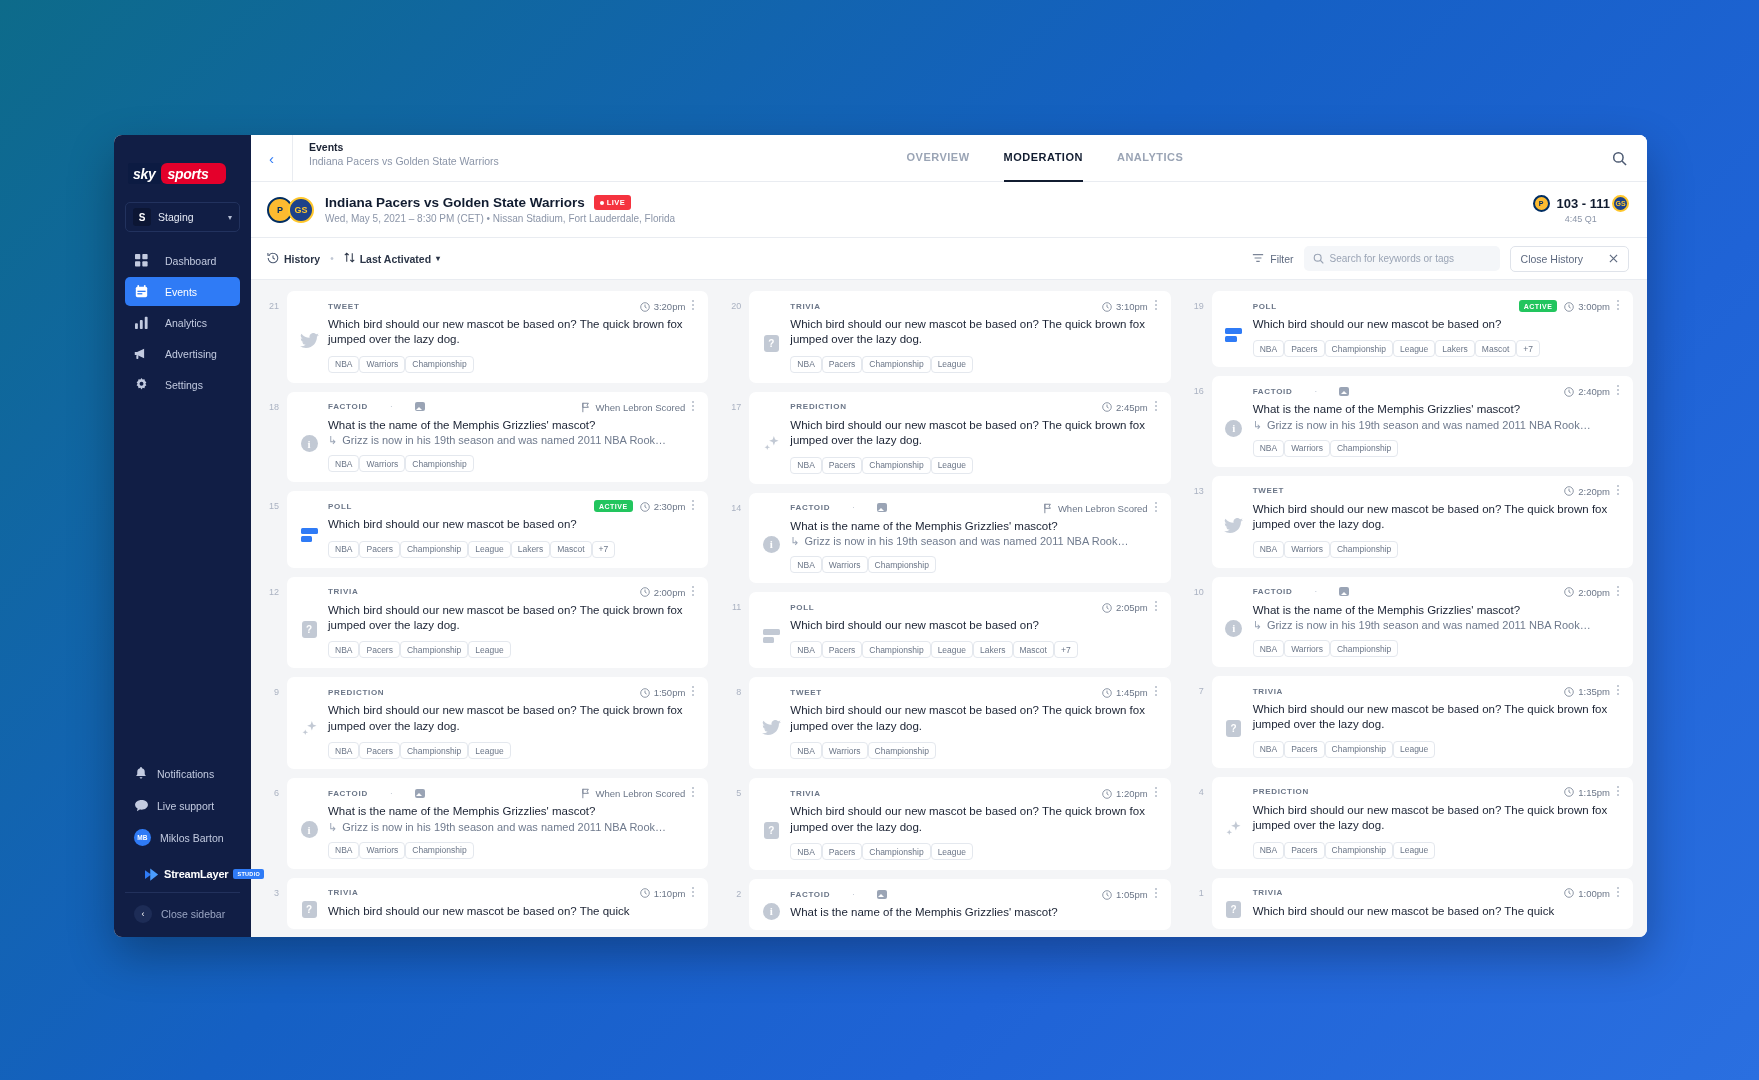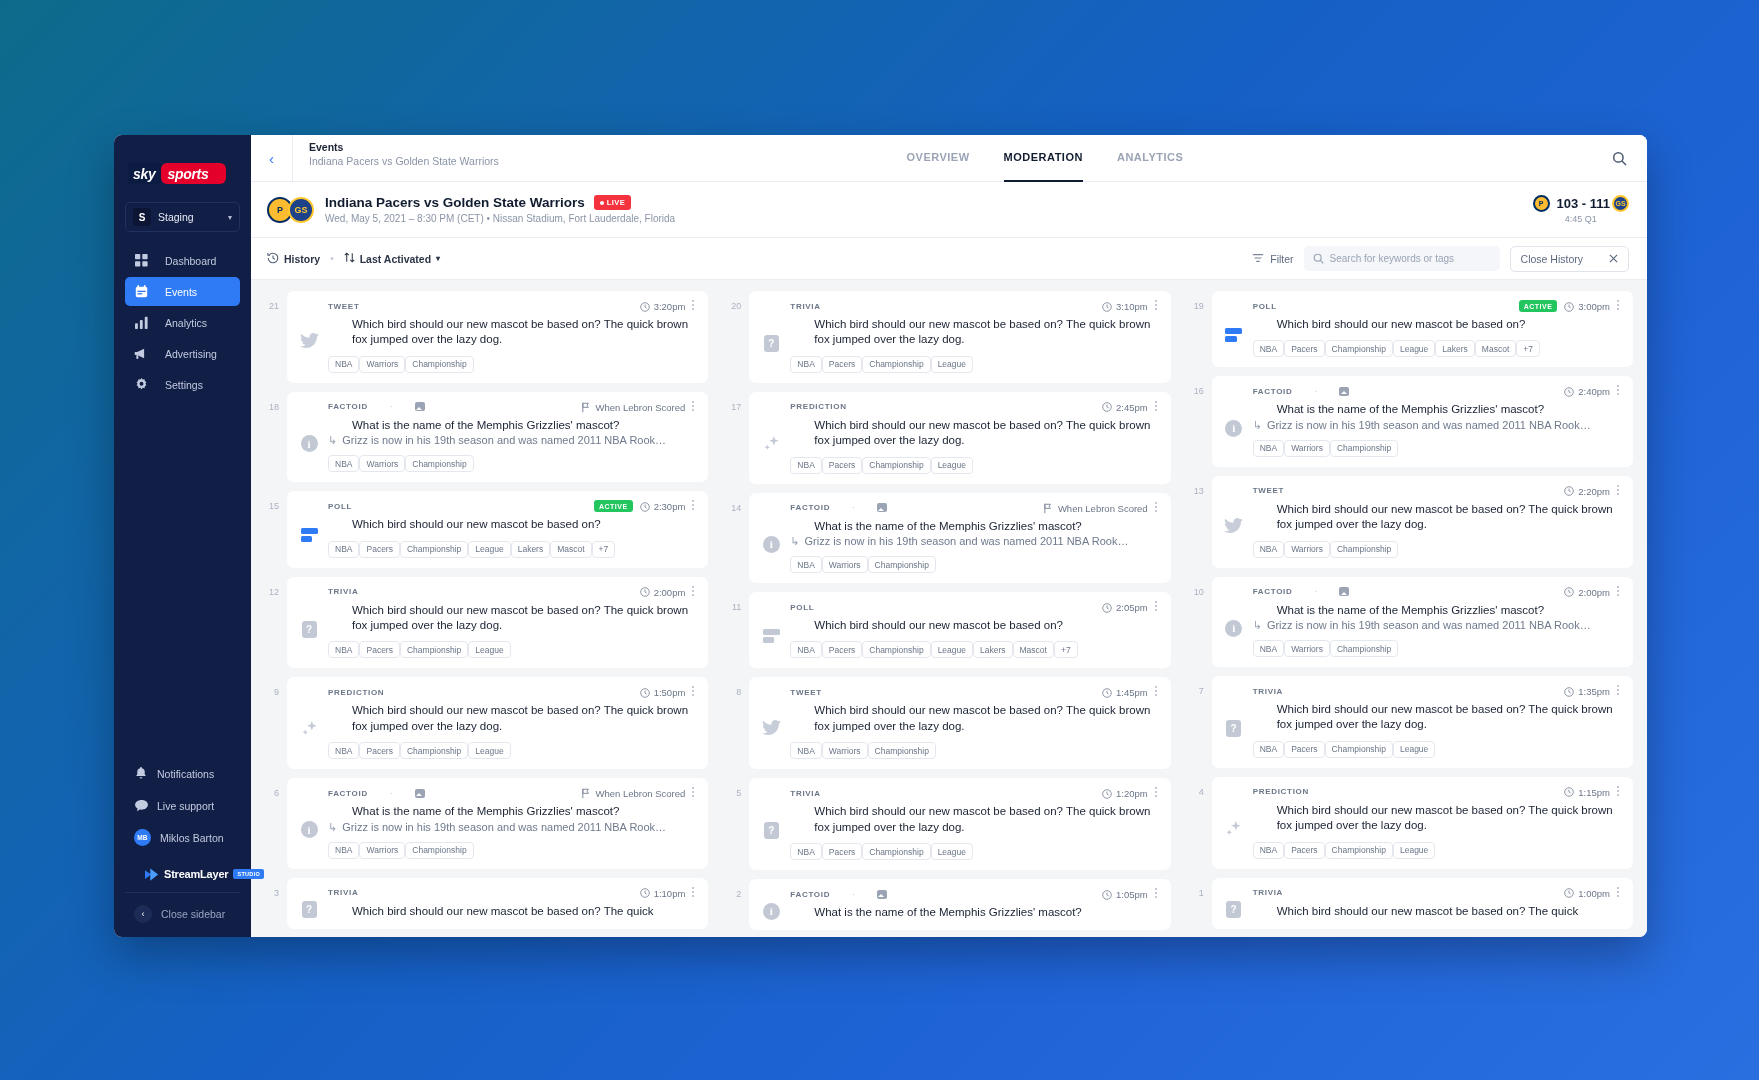--- a/index.html
+++ b/index.html
@@ -234,21 +234,21 @@
   .head-right { margin-left: auto; display: flex; align-items: flex-end; gap: 7px; }
   .active-badge {
     background: #22c55e; color: #fff; font-size: 7px; font-weight: bold;
     padding: 2.5px 5px; border-radius: 3px; letter-spacing: .5px;
   }
   .time { font-size: 9.5px; color: #6b7688; display: flex; align-items: center; gap: 4px; }
   .trigger { font-size: 9.5px; color: #6b7688; display: flex; align-items: center; gap: 5px; }
   .kebab { color: #b0b8c6; font-size: 11px; line-height: 8px; letter-spacing: 0; cursor: pointer; width:4px; }
   .kebab span { display:block; width:2px; height:2px; border-radius:50%; background:#b0b8c6; margin-bottom:2px; }
   .q {
-    font-size: 11.5px; color: #1a2233; line-height: 1.34; font-weight: 500; margin-left: 24px;
+    font-size: 11.5px; color: #1a2233; line-height: 1.34; font-weight: 500;
   }
   .ans { font-size: 11px; color: #6f7a8d; margin-top: 1px; display: flex; gap: 5px; }
   .ans .arrow { color: #9aa4b5; }
   .ans .txt { overflow: hidden; text-overflow: ellipsis; white-space: nowrap; }
   .tags { display: flex; margin-top: 8px; flex-wrap: wrap; }
   .tag {
     border: 1px solid #e4e8ee; border-radius: 4px; padding: 2.5px 6px;
     font-size: 8.5px; color: #6b7688; background: #fff;
   }
   

